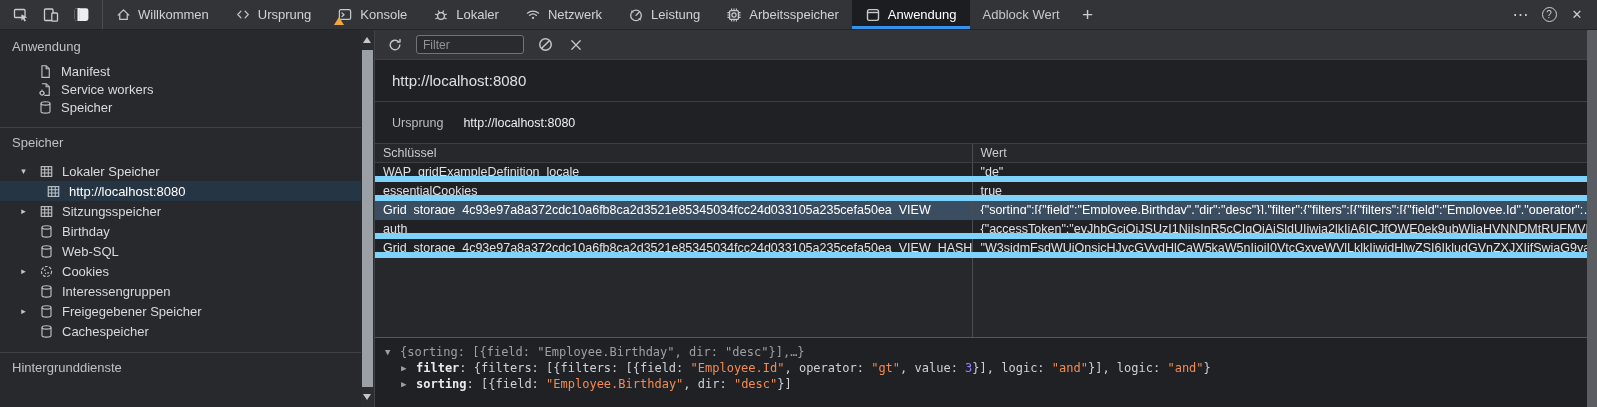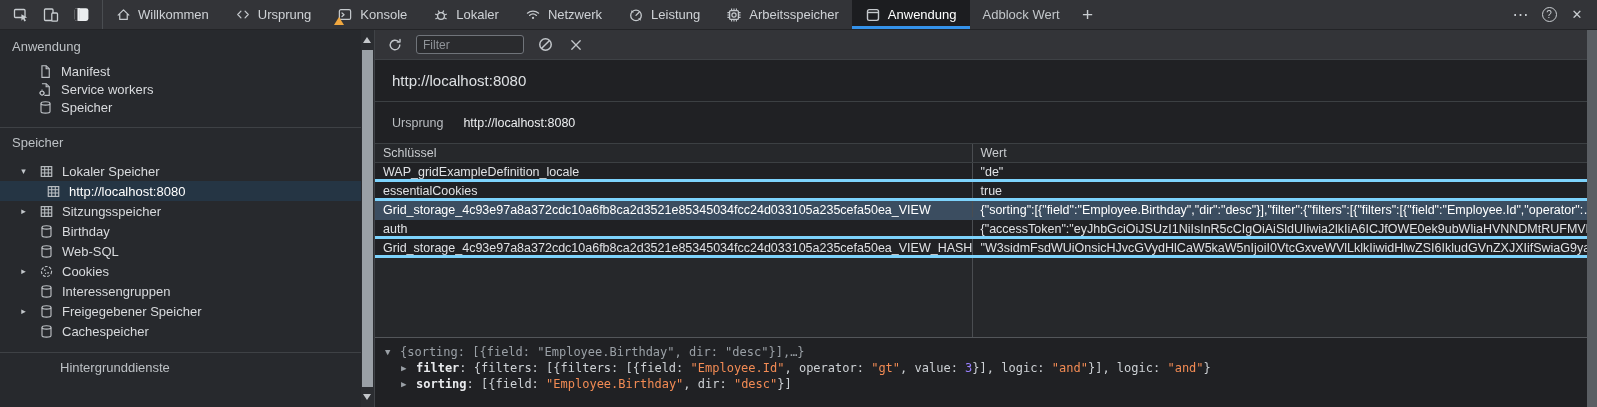--- a/index.html
+++ b/index.html
@@ -37,21 +37,21 @@
   .side-item { height: 18px; display: flex; align-items: center; gap: 8px; color: #d8dadd; white-space: nowrap; }
   .side-item .sicon { display: flex; color: #bfc3c7; flex: none; }
   .app-items .side-item { padding-left: 38px; }
   .side-divider { height: 1px; background: #3e4145; margin-top: 11px; }
   .sec-storage { margin-top: 6px; }
   .tree { margin-top: 9px; }
   .tree .side-item { height: 20px; padding-left: 16px; }
   .arrow-slot { width: 15px; flex: none; text-align: center; font-size: 9px; color: #c3c7cb; }
   .tree .lvl2 { padding-left: 46px; }
   .tree .side-item.selected { background: #253544; color: #ffffff; }
-  .sec-bg { margin-top: 6px; margin-left: 48px; }
+  .sec-bg { margin-top: 6px; }
   
   .side-scroll { width: 13px; background: #2b2d31; position: relative; flex: none; }
   .sb-arrow-up, .sb-arrow-down { position: absolute; left: 2px; width: 0; height: 0;
     border-left: 4.5px solid transparent; border-right: 4.5px solid transparent; }
   .sb-arrow-up { top: 7px; border-bottom: 6px solid #c4c7cb; }
   .sb-arrow-down { bottom: 7px; border-top: 6px solid #c4c7cb; }
   .sb-thumb { position: absolute; left: 1px; width: 11px; top: 20px; bottom: 20px; background: #9aa0a6; }
   
   .panel { flex: 1; min-width: 0; display: flex; flex-direction: column; background: #202124; border-left: 1px solid #404347; }
   .p-toolbar { height: 30px; flex: none; display: flex; align-items: center; gap: 11px; padding: 0 10px; background: #333438; border-bottom: 1px solid #3e4145; }
@@ -60,21 +60,21 @@
   .filter-input::placeholder { color: #909499; }
   .origin-title { height: 42px; flex: none; display: flex; align-items: center; padding: 0 17px; font-size: 15px; color: #dde0e3; border-bottom: 1px solid #3c4043; }
   .origin-row { height: 42px; flex: none; display: flex; align-items: center; padding: 0 17px; gap: 20px; font-size: 12.5px; border-bottom: 1px solid #3c4043; }
   .origin-label { color: #b9bdc1; }
   .origin-value { color: #eceef0; }
   
   .grid { flex: 1; display: flex; flex-direction: column; font-size: 12.5px; overflow: hidden; }
   .grid-head { display: flex; height: 19px; flex: none; background: #26282b; border-bottom: 1px solid #3c4043; color: #c8cbce; }
   .col-key { width: 49.3%; flex: none; padding: 0 8px; border-right: 1px solid #4a4d51; line-height: 18px; white-space: nowrap; overflow: hidden; }
   .col-val { flex: 1; min-width: 0; padding: 0 8px; line-height: 18px; white-space: nowrap; overflow: hidden; }
-  .grid-row { display: flex; height: 19px; flex: none; border-bottom: 3px solid #7dd3fc; color: #dfe1e4; }
+  .grid-row { display: flex; height: 19px; flex: none; border-bottom: 6px solid #7dd3fc; color: #dfe1e4; }
   .grid-row .col-key, .grid-row .col-val { line-height: 18px; }
   .grid-row.selected { background: #3b4d60; color: #ffffff; border-bottom-color: #3b4d60; }
   .grid-filler { flex: 1; background: #26282b; display: flex; }
   .grid-filler .fk { width: 49.3%; border-right: 1px solid #4a4d51; }
   
   .preview { height: 70px; flex: none; border-top: 1px solid #53565a; background: #202124; padding-top: 6px; font-family: "DejaVu Sans Mono", monospace; font-size: 12px; line-height: 16px; }
   .pv-line { display: flex; padding-left: 10px; white-space: nowrap; overflow: hidden; }
   .pv-line.child { padding-left: 26px; }
   .twisty { width: 15px; flex: none; color: #9aa0a6; font-size: 9px; line-height: 16px; }
   .tok-key { color: #e8eaed; font-weight: bold; }

